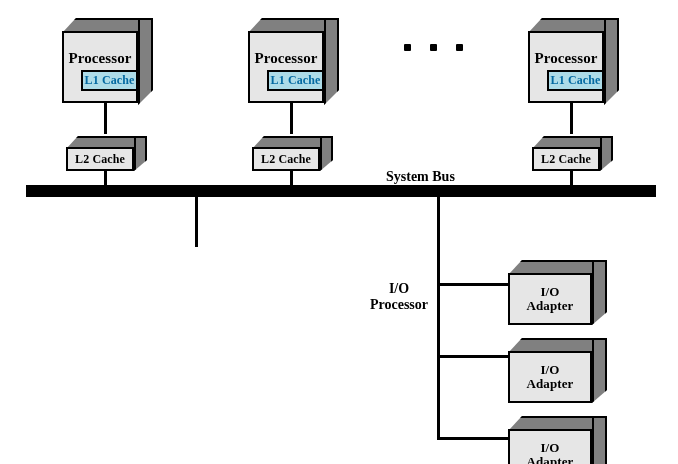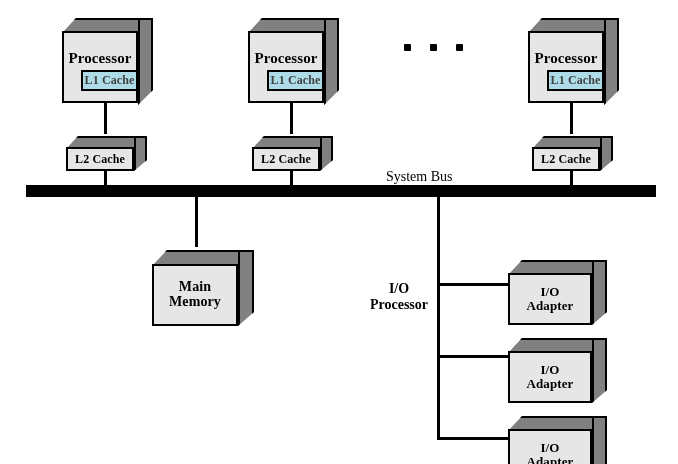--- a/index.html
+++ b/index.html
@@ -44,34 +44,34 @@
 
   
   .vline{position:absolute;background:#000;width:3px;z-index:1;}
   .hline{position:absolute;background:#000;height:3px;z-index:1;}
 
   
   #system-bus{
     position:absolute;background:#000;z-index:5;
   }
   #system-bus-label{
-    position:absolute;font-weight:normal;color:#000;
+    position:absolute;font-weight:bold;color:#000;
     white-space:nowrap;z-index:6;
   }
 
   
   .l1{
     position:absolute;
     background:#ADDCE8;
     border:2px solid #000;
     box-sizing:border-box;
     display:flex;align-items:center;justify-content:center;
     z-index:4;
   }
-  .l1 .lbl{font-weight:bold;color:#404040;white-space:nowrap;}
+  .l1 .lbl{font-weight:bold;color:#0369a1;white-space:nowrap;}
 
   
   #ellipsis{position:absolute;z-index:6;display:flex;gap:19px;}
   #ellipsis span{
     display:block;width:7px;height:7px;background:#000;
     border-radius:1px;
   }
 
   
   #io-subsystem-label{
@@ -167,30 +167,20 @@
       <span class="lbl" style="font-size:12px;">L2 Cache</span>
     </div>
   </div>
 
   <div id="system-bus-label" style="left:386px;top:169px;font-size:14px;">System Bus</div>
 
   <div id="system-bus" style="left:26px;top:185px;width:630px;height:12px;"></div>
 
   <div class="vline" style="left:195px;top:195px;height:52px;"></div>
 
-  <div class="box3d" style="left:152px;top:245px;width:86px;height:62px;">
-    <div class="topface" style="left:0px;top:-14px;width:101px;height:16px;
-                clip-path:polygon(15px 0, 101px 0, 86px 16px, 0px 16px);"></div>
-    <div class="rightface" style="left:86px;top:-14px;width:16px;height:76px;
-                clip-path:polygon(0 0, 16px 0, 16px 62px, 0 76px);"></div>
-    <div class="face">
-      <span class="lbl" style="font-size:14px;">Main</span>
-      <span class="lbl" style="font-size:14px;">Memory</span>
-    </div>
-  </div>
 
   <div class="vline" style="left:437px;top:195px;height:245px;"></div>
 
   <div id="io-subsystem-label" style="left:366px;top:281px;width:66px;font-size:14px;">
     <div>I/O</div>
     <div>Processor</div>
   </div>
 
   <div class="hline" style="left:437px;top:283px;width:73px;"></div>
   <div class="box3d" style="left:508px;top:254px;width:84px;height:52px;">

